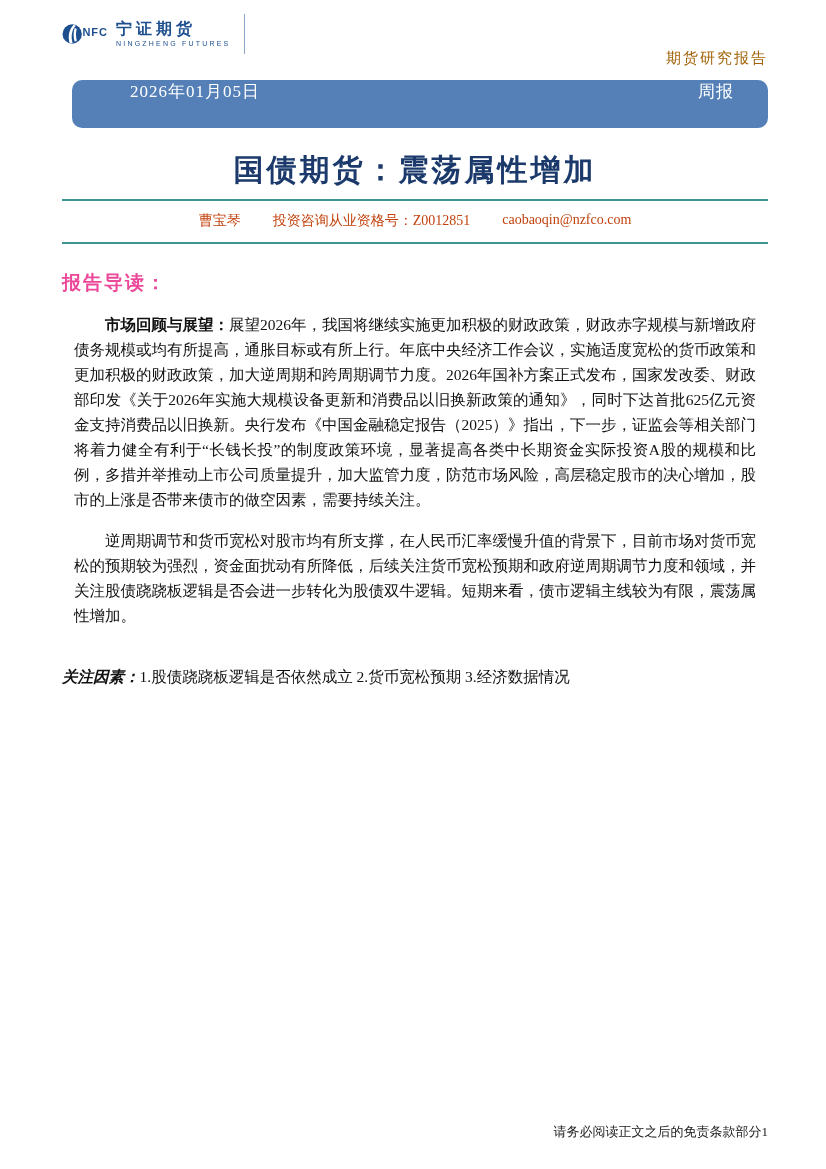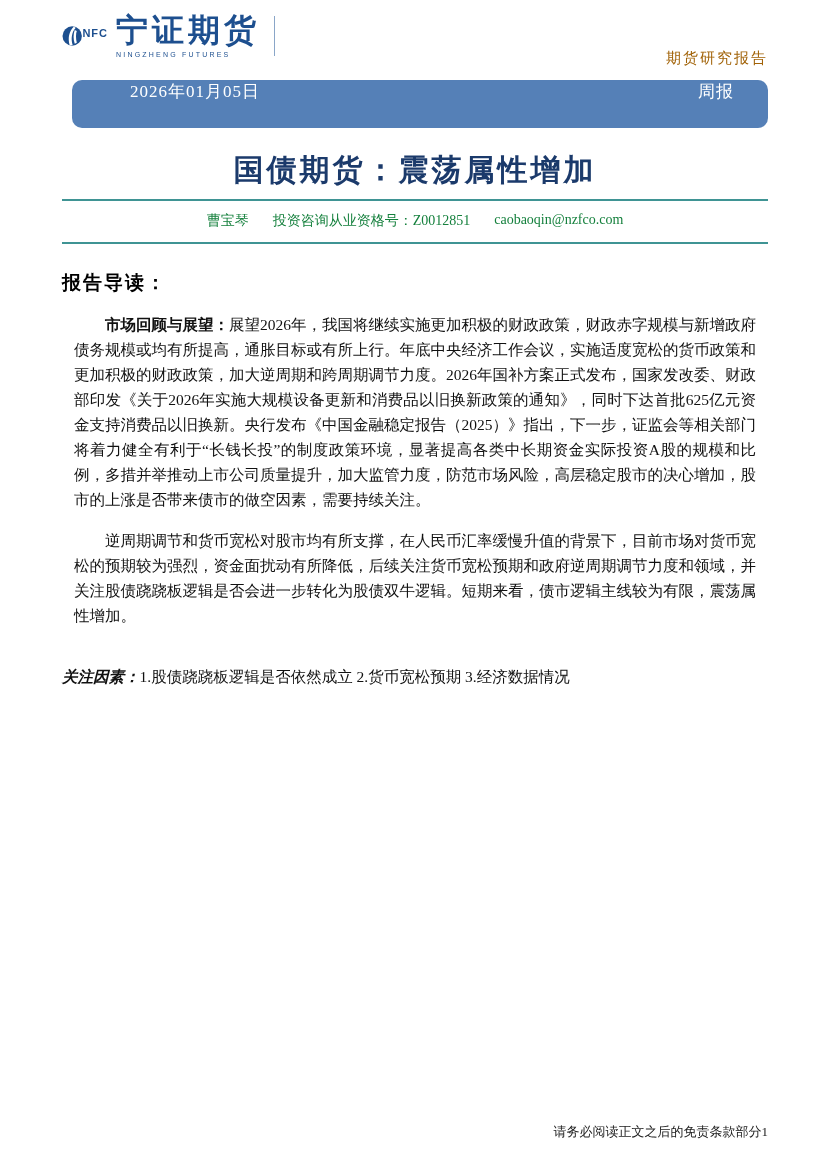--- a/index.html
+++ b/index.html
@@ -14,41 +14,41 @@
     color:#1a1a1a;
     overflow:hidden;
   }
   
   .masthead{display:flex;justify-content:space-between;align-items:flex-start;height:58px;}
   .brand{display:flex;align-items:center;}
   .logo-icon-wrap{display:flex;flex-direction:row;align-items:center;width:46px;}
   .logo-icon-wrap svg{width:34px;height:34px;display:block;}
   .nfc-text{font-family:"Liberation Sans",sans-serif;font-weight:bold;font-size:11px;letter-spacing:1px;color:#1d4f8f;margin-top:-5px;}
   .logo-names{margin-left:8px;display:flex;flex-direction:column;justify-content:center;}
-  .company-cn{font-size:32px;font-weight:bold;color:#1d4f8f;letter-spacing:4px;line-height:1.05;}
+  .company-cn{font-size:16px;font-weight:bold;color:#1d4f8f;letter-spacing:4px;line-height:1.05;}
   .company-en{font-family:"Liberation Sans",sans-serif;font-size:7px;letter-spacing:2.2px;color:#1d4f8f;margin-top:3px;}
   .brand-divider{width:1px;height:40px;background:#8aa6c8;margin:0 12px 0 14px;}
   .slogan{font-style:italic;font-weight:bold;color:#1d4f8f;font-size:14px;letter-spacing:3px;align-self:center;padding-top:10px;}
   .report-type{color:#a16207;font-size:15px;letter-spacing:2px;align-self:flex-end;padding-bottom:4px;}
   
   .banner{
     margin-top:8px;margin-left:10px;
     height:48px;background:#5580b7;border-radius:10px;
     display:flex;align-items:flex-start;justify-content:space-between;
     color:#ffffff;font-size:17px;
     padding:0 34px 0 58px;box-sizing:border-box;
   }
   .banner .date{letter-spacing:1px;}
   .banner .label{letter-spacing:1px;}
   
   .title{margin:22px 0 8px;text-align:center;font-size:30px;font-weight:bold;color:#1b3a6b;letter-spacing:3px;}
   .rule{height:2px;background:#3f9494;}
-  .author-row{display:flex;justify-content:center;gap:24px;padding:11px 0 12px;font-size:14px;color:#15803d;}
+  .author-row{display:flex;justify-content:center;gap:32px;padding:11px 0 12px;font-size:14px;color:#c2410c;}
   
-  .summary-heading{margin:26px 0 0;font-size:19px;color:#000000;font-weight:bold;letter-spacing:2px;}
+  .summary-heading{margin:26px 0 0;font-size:19px;color:#ec4899;font-weight:bold;letter-spacing:2px;}
   .para{margin:16px 12px 0;font-size:15.5px;line-height:25px;text-align:justify;text-indent:2em;color:#111111;}
   .para .lead{font-weight:bold;}
   .focus-line{margin:36px 0 0;font-size:15.5px;line-height:25px;color:#111111;}
   .focus-line .lead{font-weight:bold;font-style:italic;margin-top:36px;}
   
   .footer{
     position:absolute;left:62px;right:58px;bottom:28px;
     display:flex;justify-content:flex-end;align-items:baseline;
     font-size:13px;color:#222222;
   }

